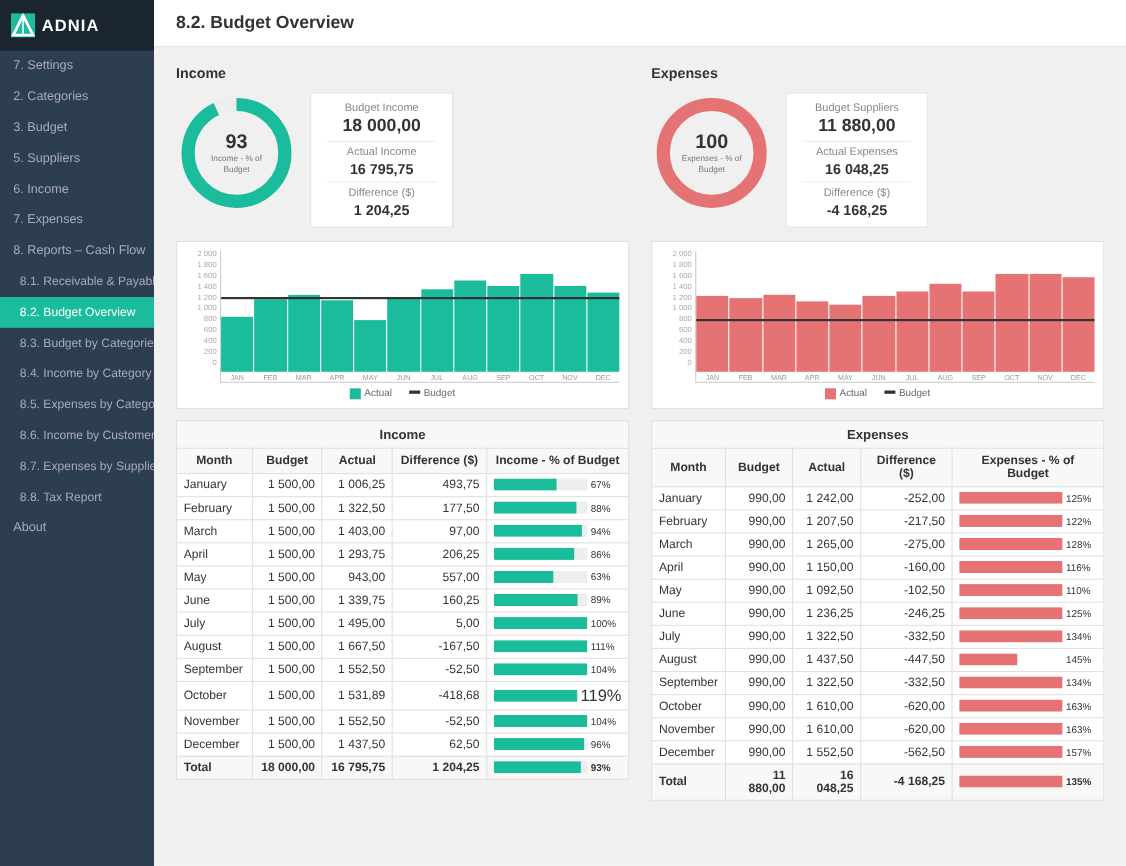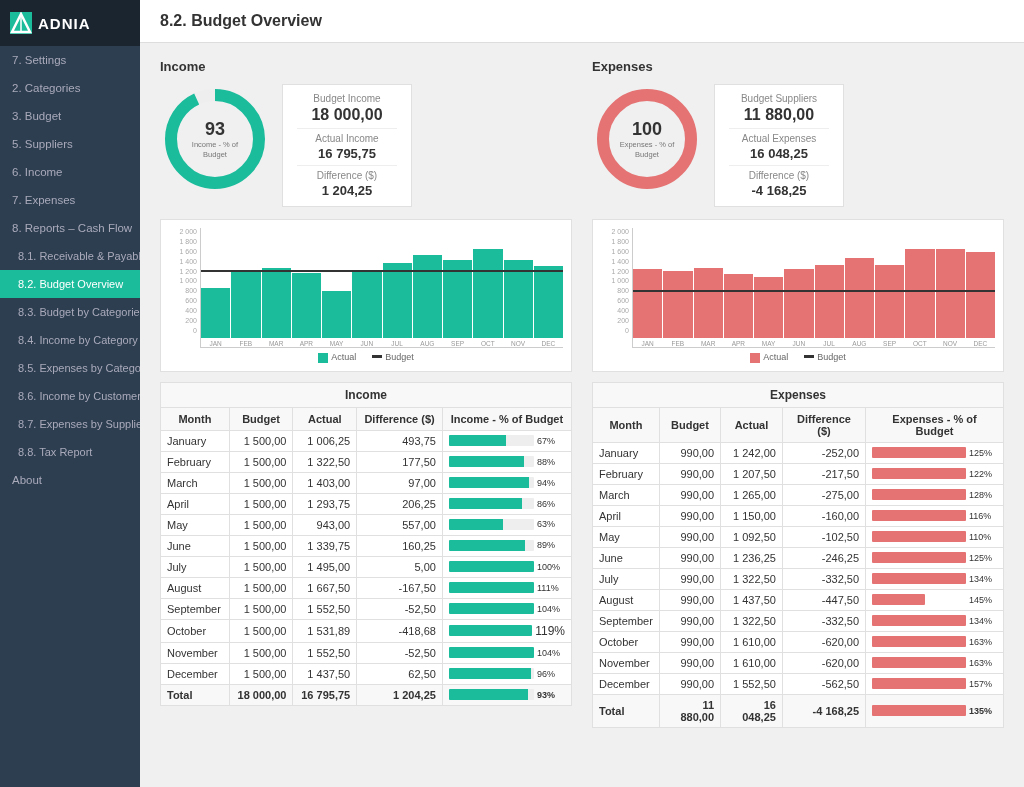--- a/index.html
+++ b/index.html
@@ -410,21 +410,21 @@
               <tr>
                 <td>October</td>
                 <td class="num">1 500,00</td>
                 <td class="num">1 531,89</td>
                 <td class="num">-418,68</td>
                 <td>
                   <div style="display:flex;align-items:center;gap:3px;">
                     <div style="flex:1;height:11px;background:#eee;border-radius:1px;overflow:hidden;">
                       <div style="width:100%;height:100%;background:#1abc9c;"></div>
                     </div>
-                    <span style="font-size:12px;white-space:nowrap;min-width:28px;">119%</span>
+                    <span style="font-size:15px;white-space:nowrap;min-width:28px;">119%</span>
                   </div>
                 </td>
               </tr>
               <tr>
                 <td>November</td>
                 <td class="num">1 500,00</td>
                 <td class="num">1 552,50</td>
                 <td class="num">-52,50</td>
                 <td>
                   <div style="display:flex;align-items:center;gap:3px;">

